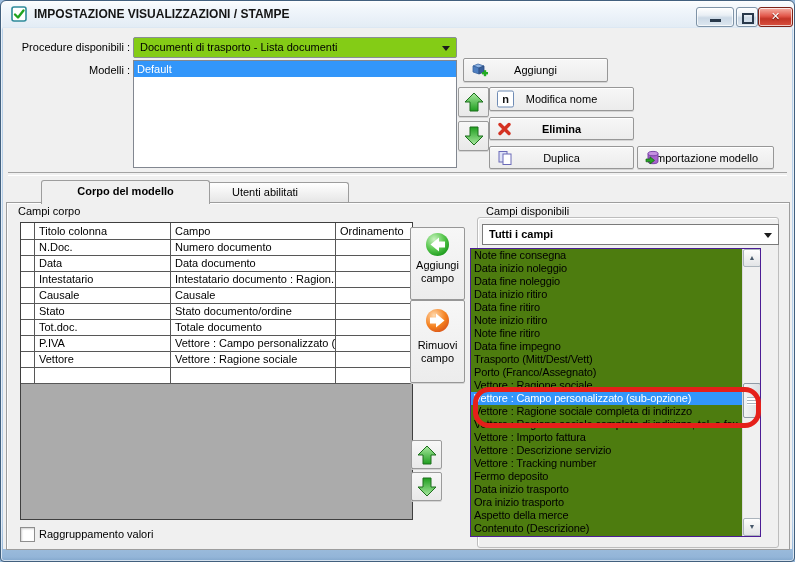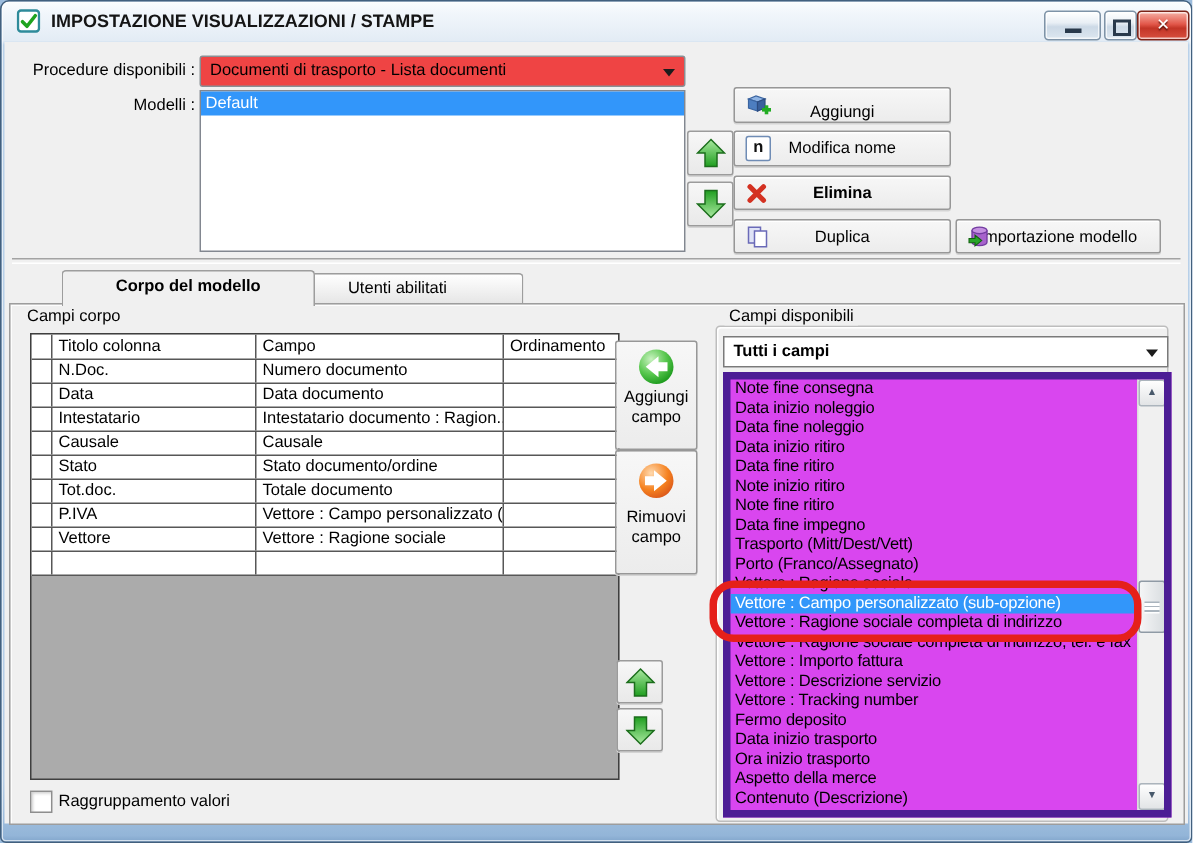--- a/index.html
+++ b/index.html
@@ -16,21 +16,21 @@
     background:linear-gradient(180deg,#ffffff,#e9eff5 40%,#ccd9e6 55%,#dde7f0);box-shadow:inset 0 0 0 1px rgba(255,255,255,.7);}
   .capbtn.min{left:696px;width:36px;}
   .capbtn.max{left:736px;width:20px;}
   .capbtn.close{left:758px;width:33px;background:linear-gradient(180deg,#f6b1a6,#e2574a 45%,#c33527 60%,#d8503f);border-color:#7c2318;}
   .glyph-min{position:absolute;left:50%;bottom:4px;width:11px;height:3px;margin-left:-5px;background:#29394b;}
   .glyph-max{position:absolute;left:50%;top:50%;width:8px;height:7px;margin:-4px 0 0 -5px;border:2px solid #29394b;}
   .glyph-close{position:absolute;left:0;right:0;top:2px;text-align:center;color:#fff;font-size:11px;font-weight:bold;text-shadow:0 1px 1px #5a140c;}
   .content{position:absolute;left:3px;top:28px;width:789px;height:521px;background:#f0f0f0;}
   
   .lbl{position:absolute;white-space:nowrap;}
-  .combo{position:absolute;background:#ef4444;border:1px solid #898f94;border-radius:2px;line-height:18px;padding-left:6px;white-space:nowrap;overflow:hidden;}
+  .combo{position:absolute;background:#84cc16;border:1px solid #898f94;border-radius:2px;line-height:18px;padding-left:6px;white-space:nowrap;overflow:hidden;}
   .combo .arr{position:absolute;right:6px;top:8px;width:0;height:0;border-left:4px solid transparent;border-right:4px solid transparent;border-top:5px solid #1c1c1c;}
   .listbox{position:absolute;background:#fff;border:1px solid #828790;}
   .lb-row{height:16px;line-height:16px;padding-left:3px;}
   .lb-row.sel{background:#3296fa;color:#fff;}
   .btn{position:absolute;background:linear-gradient(180deg,#f7f7f7,#ececec);border:1px solid #979797;border-radius:2px;box-shadow:0 1px 0 #d4d4d4, inset 0 1px 0 #fff;display:flex;align-items:center;justify-content:center;}
   .btn .bicon{position:absolute;left:7px;top:50%;transform:translateY(-50%);display:flex;}
   .arrbtn{position:absolute;background:linear-gradient(180deg,#f7f7f7,#e9e9e9);border:1px solid #9b9b9b;border-radius:2px;display:flex;align-items:center;justify-content:center;box-shadow:0 1px 0 #d4d4d4;}
   .groove{position:absolute;left:8px;width:779px;top:172px;height:2px;border-top:1px solid #a3a3a3;border-bottom:1px solid #fff;}
   
   .tabstrip{position:absolute;left:0;top:180px;width:795px;height:23px;}
@@ -50,21 +50,21 @@
   
   .xfer{position:absolute;left:410px;width:53px;background:linear-gradient(180deg,#f7f7f7,#ececec);border:1px solid #979797;border-radius:2px;box-shadow:0 1px 0 #d4d4d4;display:flex;flex-direction:column;align-items:center;text-align:center;line-height:13px;}
   .sphere{width:23px;height:23px;border-radius:50%;position:relative;}
   .sphere.green{background:radial-gradient(circle at 35% 28%,#c9f2c0,#58c74e 45%,#1d9b1d 78%,#137313);}
   .sphere.orange{background:radial-gradient(circle at 35% 28%,#ffd9ae,#f58220 50%,#d9551a 82%,#b84312);}
   .sphere svg{position:absolute;inset:0;}
   
   .groupbox{position:absolute;left:477px;top:217px;width:300px;height:329px;border:1px solid #bdbdbd;border-radius:3px;box-shadow:inset 1px 1px 0 #fff;}
   .grouplabel{position:absolute;left:483px;top:205px;background:#f0f0f0;padding:0 3px;z-index:2;}
   .combo2{position:absolute;left:482px;top:224px;width:289px;height:19px;background:#fff;border:1px solid #7a7a7a;font-weight:bold;line-height:18px;padding-left:6px;}
-  .fieldlist{position:absolute;left:482px;top:248px;width:289px;height:287px;background:#d946ef;border:5px solid #4c1d95;overflow:hidden;}
+  .fieldlist{position:absolute;left:470px;top:248px;width:289px;height:287px;background:#4d7c0f;border:1px solid #4c1d95;overflow:hidden;}
   .cl-inner{position:absolute;left:0;top:0;right:17px;bottom:0;overflow:hidden;}
   .cl-row{height:13px;line-height:13px;padding-left:3px;white-space:nowrap;letter-spacing:-0.15px;}
   .cl-row.sel{background:#3296fa;color:#fff;}
   
   .sbar{position:absolute;top:0;right:0;bottom:0;width:17px;background:#f0f0f0;border-left:1px solid #dcdcdc;}
   .sbtn{position:absolute;left:0;width:16px;height:16px;background:linear-gradient(180deg,#fefefe,#e2e4e6);border:1px solid #abb4bc;border-radius:2px;color:#48596b;font-size:7px;text-align:center;line-height:15px;}
   .sthumb{position:absolute;left:0;width:16px;background:linear-gradient(90deg,#f4f5f6,#dadee1);border:1px solid #8f9aa5;border-radius:2px;}
   .grip{position:absolute;left:3px;right:3px;top:50%;height:8px;margin-top:-4px;
     background:repeating-linear-gradient(180deg,#aab4bd 0 1px,#fff 1px 3px);}
   
@@ -117,21 +117,21 @@
         </defs>
       <polygon points="10,1 19,10 14,10 14,19 6,19 6,10 1,10" fill="url(#g1)" stroke="#1c6e1c" stroke-width="1"></polygon>
     </svg>
   </div>
   <div class="arrbtn" style="left:458px;top:121px;width:29px;height:28px;">
     <svg width="20" height="20" viewBox="0 0 20 20">
       <polygon points="10,1 19,10 14,10 14,19 6,19 6,10 1,10" fill="url(#g1)" stroke="#1c6e1c" stroke-width="1" transform="rotate(180 10 10)"></polygon>
     </svg>
   </div>
 
-  <div class="btn" style="left:489px;top:58px;width:143px;height:22px;align-items:flex-end;">
+  <div class="btn" style="left:463px;top:58px;width:143px;height:22px;">
     <span class="bicon">
       <svg width="17" height="16" viewBox="0 0 17 16">
         <polygon points="2,4 7,2 13,4 8,6" fill="#8fb4e4" stroke="#3a64a0" stroke-width="0.8"></polygon>
         <polygon points="2,4 2,10 8,12 8,6" fill="#4d7ec0" stroke="#3a64a0" stroke-width="0.8"></polygon>
         <polygon points="8,6 13,4 13,10 8,12" fill="#39609c" stroke="#2c4c80" stroke-width="0.8"></polygon>
         <rect x="11" y="10" width="6" height="2.4" fill="#22ac22"></rect>
           <rect x="12.8" y="8.2" width="2.4" height="6" fill="#22ac22"></rect>
       </svg>
     </span>
     <span>Aggiungi</span>

